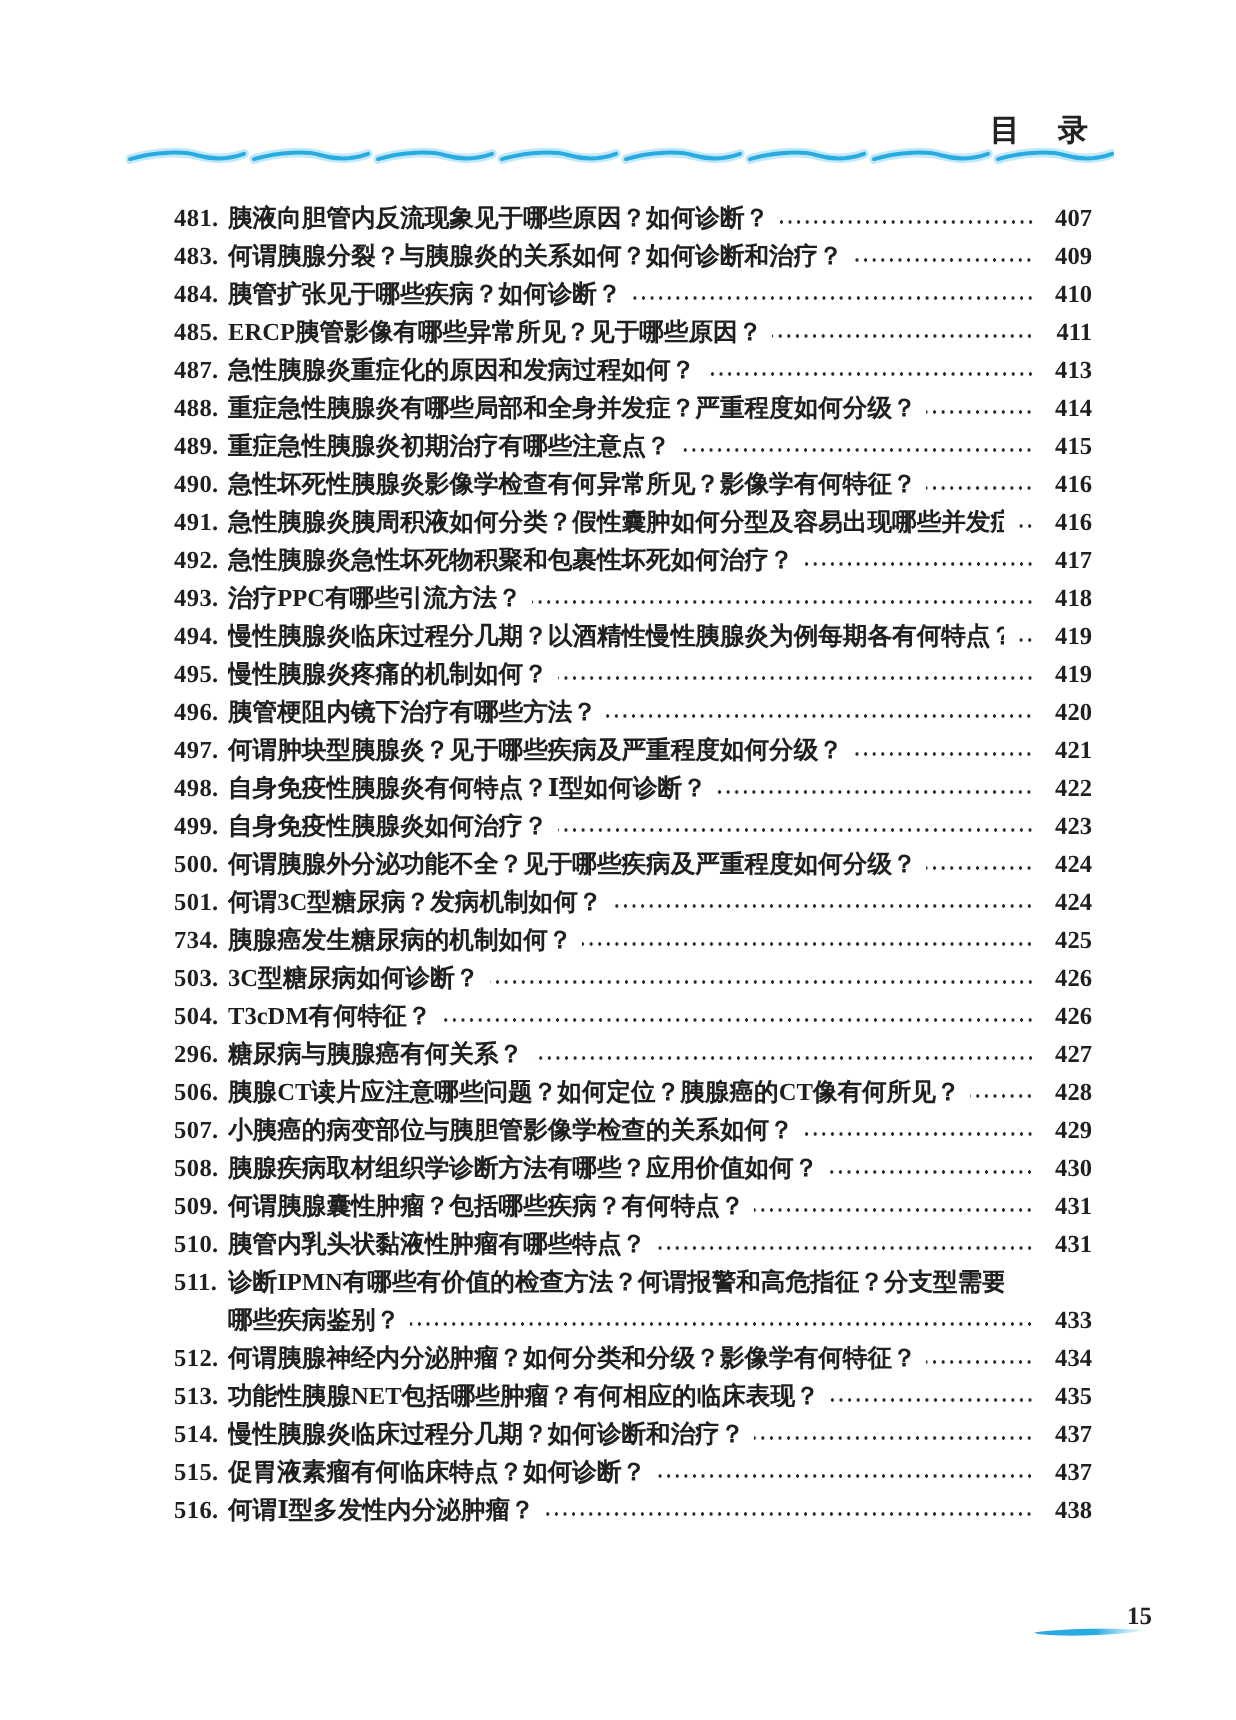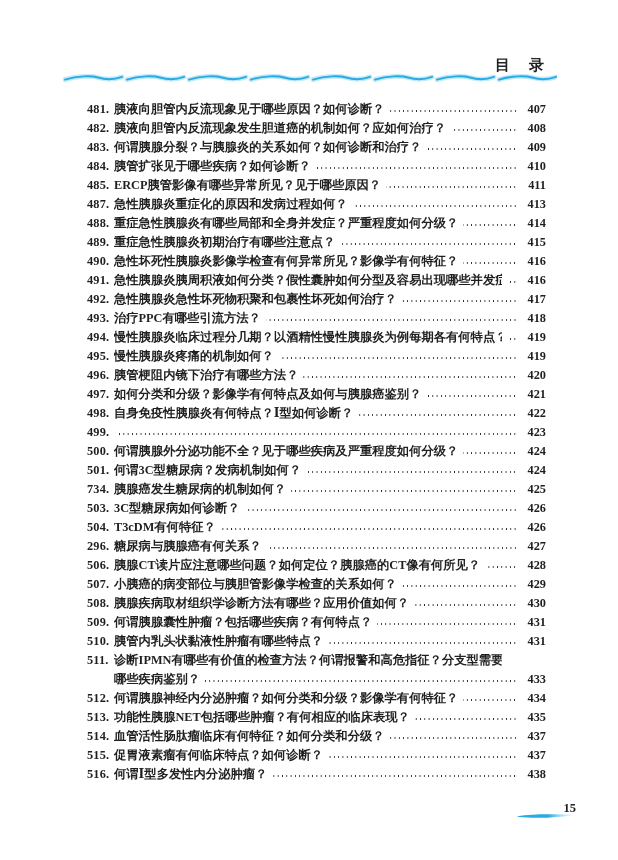--- a/index.html
+++ b/index.html
@@ -75,26 +75,20 @@
   </svg>
 
   <ol class="toc-list">
   <li class="toc-line">
     <span class="num">481.</span>
     <span class="txt">胰液向胆管内反流现象见于哪些原因？如何诊断？</span>
     <span class="leader"></span>
     <span class="page-no">407</span>
   </li>
 
-  <li class="toc-line">
-    <span class="num">482.</span>
-    <span class="txt">胰液向胆管内反流现象发生胆道癌的机制如何？应如何治疗？</span>
-    <span class="leader"></span>
-    <span class="page-no">408</span>
-  </li>
 
   <li class="toc-line">
     <span class="num">483.</span>
     <span class="txt">何谓胰腺分裂？与胰腺炎的关系如何？如何诊断和治疗？</span>
     <span class="leader"></span>
     <span class="page-no">409</span>
   </li>
 
   <li class="toc-line">
     <span class="num">484.</span>
@@ -176,34 +170,35 @@
 
   <li class="toc-line">
     <span class="num">496.</span>
     <span class="txt">胰管梗阻内镜下治疗有哪些方法？</span>
     <span class="leader"></span>
     <span class="page-no">420</span>
   </li>
 
   <li class="toc-line">
     <span class="num">497.</span>
-    <span class="txt">如何分类和分级？影像学有何特点及如何与胰腺癌鉴别？</span>
+    <span class="txt">何谓肿块型胰腺炎？见于哪些疾病及严重程度如何分级？</span>
     <span class="leader"></span>
     <span class="page-no">421</span>
   </li>
 
   <li class="toc-line">
     <span class="num">498.</span>
     <span class="txt">自身免疫性胰腺炎有何特点？Ⅰ型如何诊断？</span>
     <span class="leader"></span>
     <span class="page-no">422</span>
   </li>
 
   <li class="toc-line">
     <span class="num">499.</span>
+    <span class="txt">自身免疫性胰腺炎如何治疗？</span>
     <span class="leader"></span>
     <span class="page-no">423</span>
   </li>
 
   <li class="toc-line">
     <span class="num">500.</span>
     <span class="txt">何谓胰腺外分泌功能不全？见于哪些疾病及严重程度如何分级？</span>
     <span class="leader"></span>
     <span class="page-no">424</span>
   </li>
@@ -301,21 +296,21 @@
 
   <li class="toc-line">
     <span class="num">513.</span>
     <span class="txt">功能性胰腺NET包括哪些肿瘤？有何相应的临床表现？</span>
     <span class="leader"></span>
     <span class="page-no">435</span>
   </li>
 
   <li class="toc-line">
     <span class="num">514.</span>
-    <span class="txt">血管活性肠肽瘤临床有何特征？如何分类和分级？</span>
+    <span class="txt">慢性胰腺炎临床过程分几期？如何诊断和治疗？</span>
     <span class="leader"></span>
     <span class="page-no">437</span>
   </li>
 
   <li class="toc-line">
     <span class="num">515.</span>
     <span class="txt">促胃液素瘤有何临床特点？如何诊断？</span>
     <span class="leader"></span>
     <span class="page-no">437</span>
   </li>

